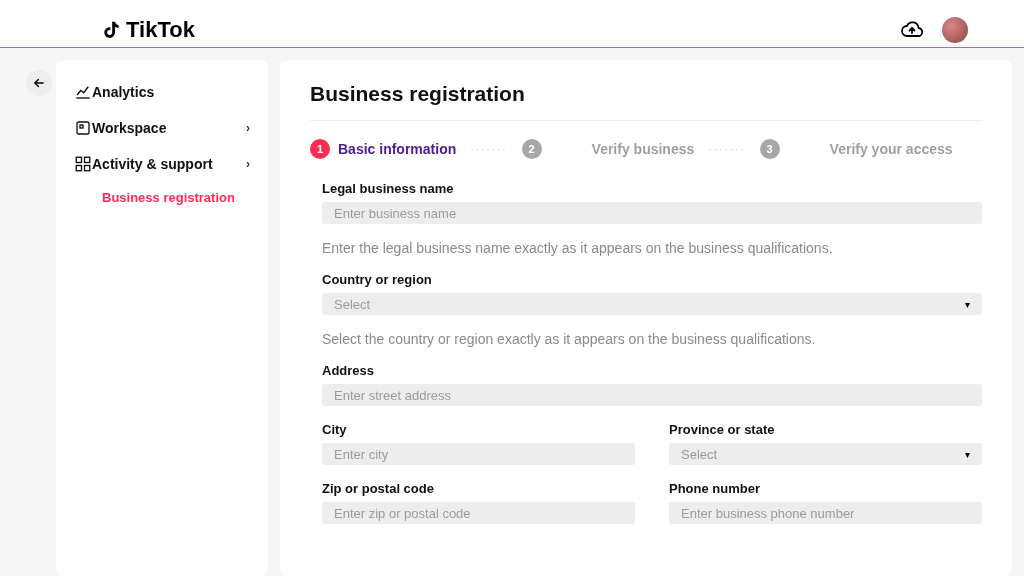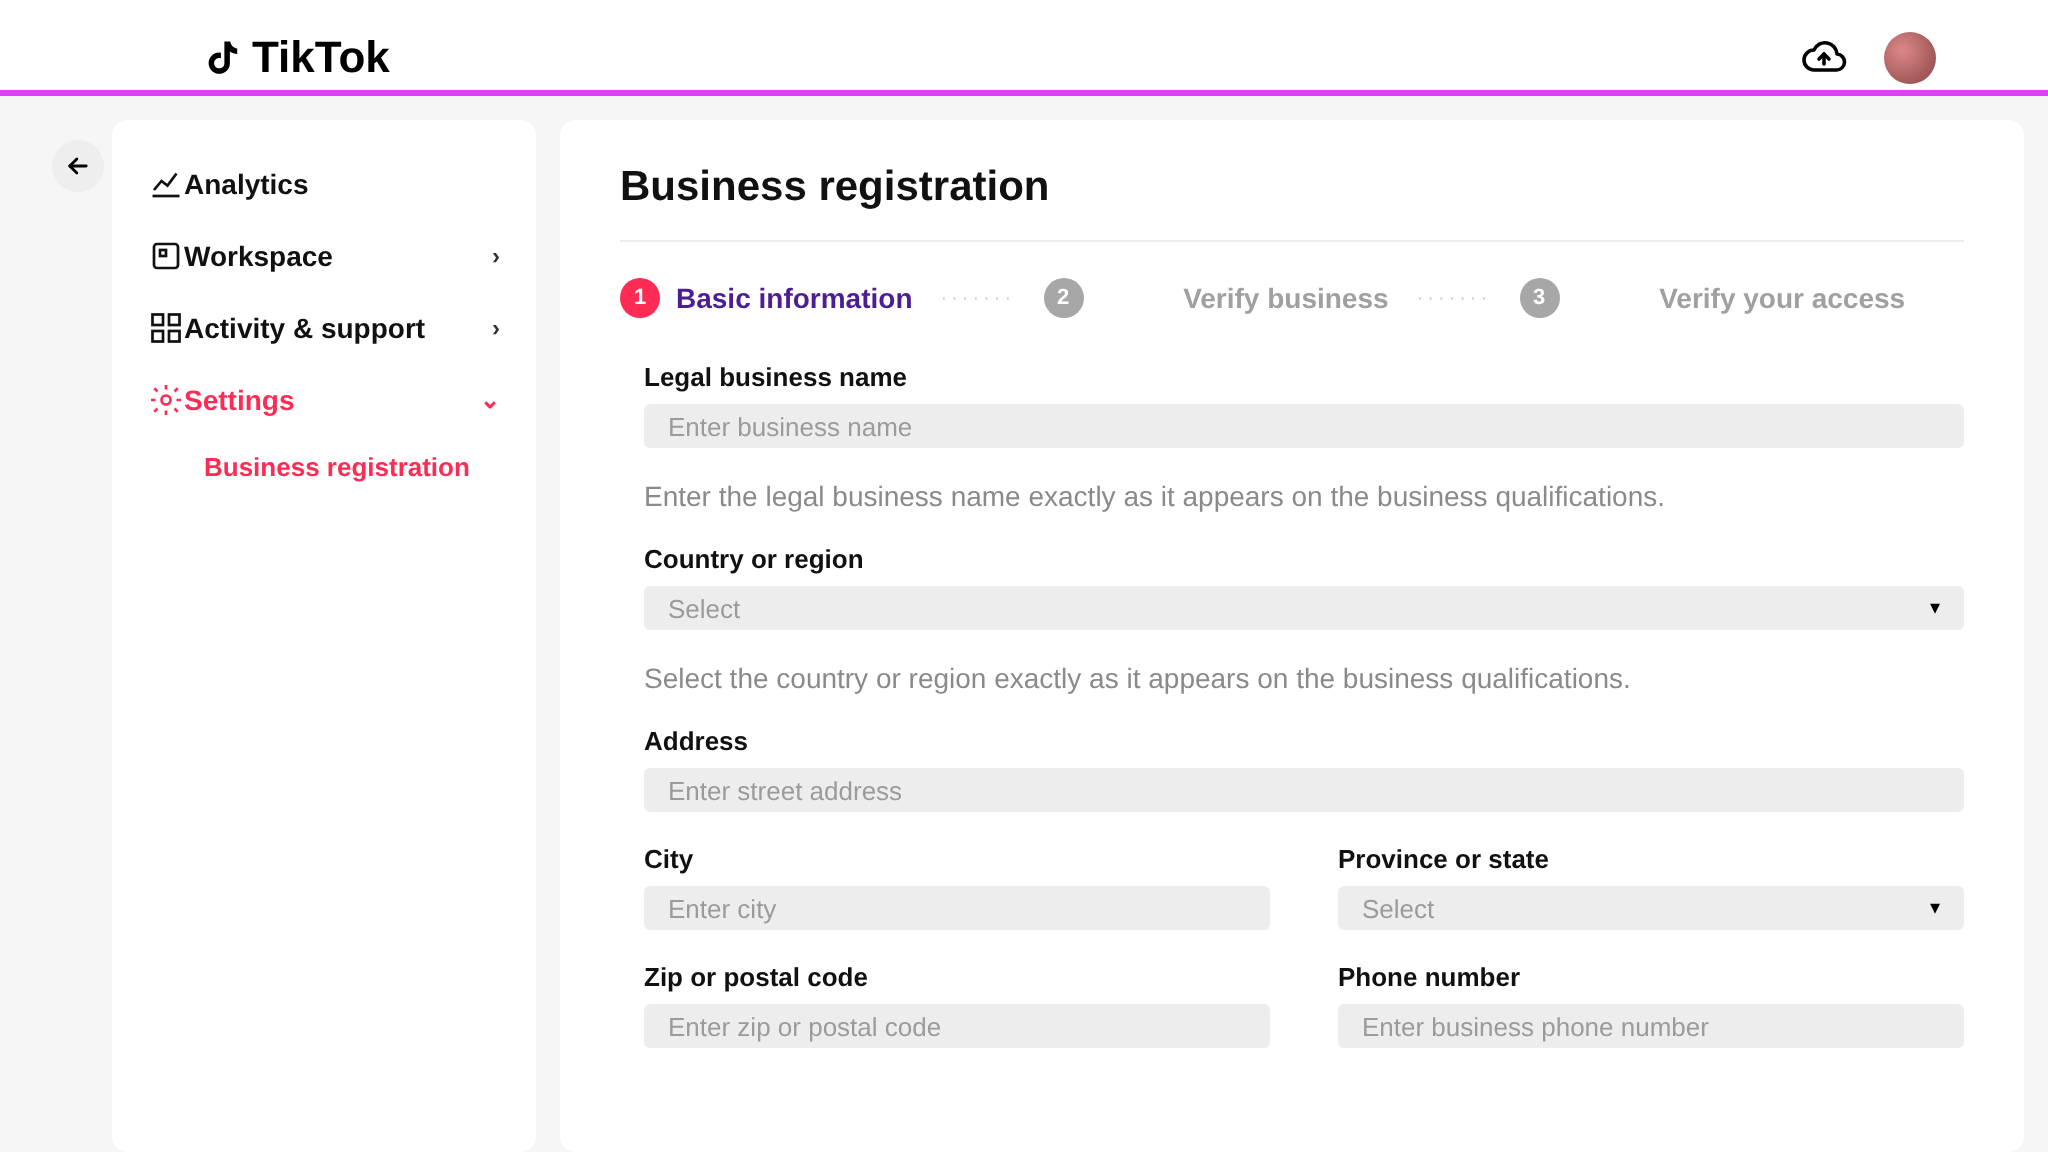--- a/index.html
+++ b/index.html
@@ -1,17 +1,17 @@
 <!DOCTYPE html>
 <html><head>
 <meta charset="utf-8">
 <style>
   * { box-sizing: border-box; margin: 0; padding: 0; font-family: -apple-system, BlinkMacSystemFont, "Segoe UI", Arial, sans-serif; }
   body { background: #fff; width: 1024px; height: 576px; overflow: hidden; }
-  .topbar { height: 48px; display: flex; align-items: center; justify-content: space-between; padding: 13px 56px 0 100px; border-bottom: 3px solid #d946ef; text-align: right; }
+  .topbar { height: 48px; display: flex; align-items: center; justify-content: space-between; padding: 13px 56px 0 100px; border-bottom: 1px solid #d946ef; text-align: right; }
   .logo { display: flex; align-items: center; gap: 4px; font-weight: 800; font-size: 22px; color: #000; }
   .topbar-right { display: flex; align-items: center; gap: 18px; }
   .avatar { width: 26px; height: 26px; border-radius: 50%; background: radial-gradient(circle at 35% 35%, #d88, #844); }
   .cloud-icon svg { display: block; }
   .shell { display: flex; height: calc(576px - 48px); background: #f6f6f6; padding: 12px 12px 0 12px; gap: 12px; position: relative; }
   .back-btn { position: absolute; top: 22px; left: 26px; width: 26px; height: 26px; border-radius: 50%; background: #eee; display: flex; align-items: center; justify-content: center; }
   .sidebar { width: 212px; background: #fff; border-radius: 8px; padding: 14px 10px; margin-left: 44px; }
   .side-item { display: flex; align-items: center; justify-content: space-between; padding: 9px 8px; font-size: 14px; font-weight: 600; color: #111; cursor: pointer; border-radius: 6px; }
   .side-item.active { color: #fe2c55; }
   .side-left { display: flex; align-items: center; }
@@ -102,32 +102,20 @@
               <rect x="3" y="3" width="7" height="7"></rect>
               <rect x="14" y="3" width="7" height="7"></rect>
               <rect x="3" y="14" width="7" height="7"></rect>
               <rect x="14" y="14" width="7" height="7"></rect>
             </svg>
         </span>
         <span>Activity &amp; support</span>
       </div>
       <span class="chevron">›</span>
     </div>
-    <div class="side-item active">
-      <div class="side-left">
-        <span class="side-icon">
-          <svg width="18" height="18" viewBox="0 0 24 24" fill="none" stroke="#fe2c55" stroke-width="1.8">
-              <circle cx="12" cy="12" r="3"></circle>
-              <path d="M12 2v3M12 19v3M4.2 4.2l2.1 2.1M17.7 17.7l2.1 2.1M2 12h3M19 12h3M4.2 19.8l2.1-2.1M17.7 6.3l2.1-2.1"></path>
-            </svg>
-        </span>
-        <span>Settings</span>
-      </div>
-      <span class="chevron down">⌄</span>
-    </div>
     <div class="subitem">Business registration</div>
   </div>
 
   <div class="main">
     <h1 class="page-title">Business registration</h1>
     <hr class="hr">
 
     <div class="stepper">
       <div class="step active">
         <div class="step-num">1</div>

